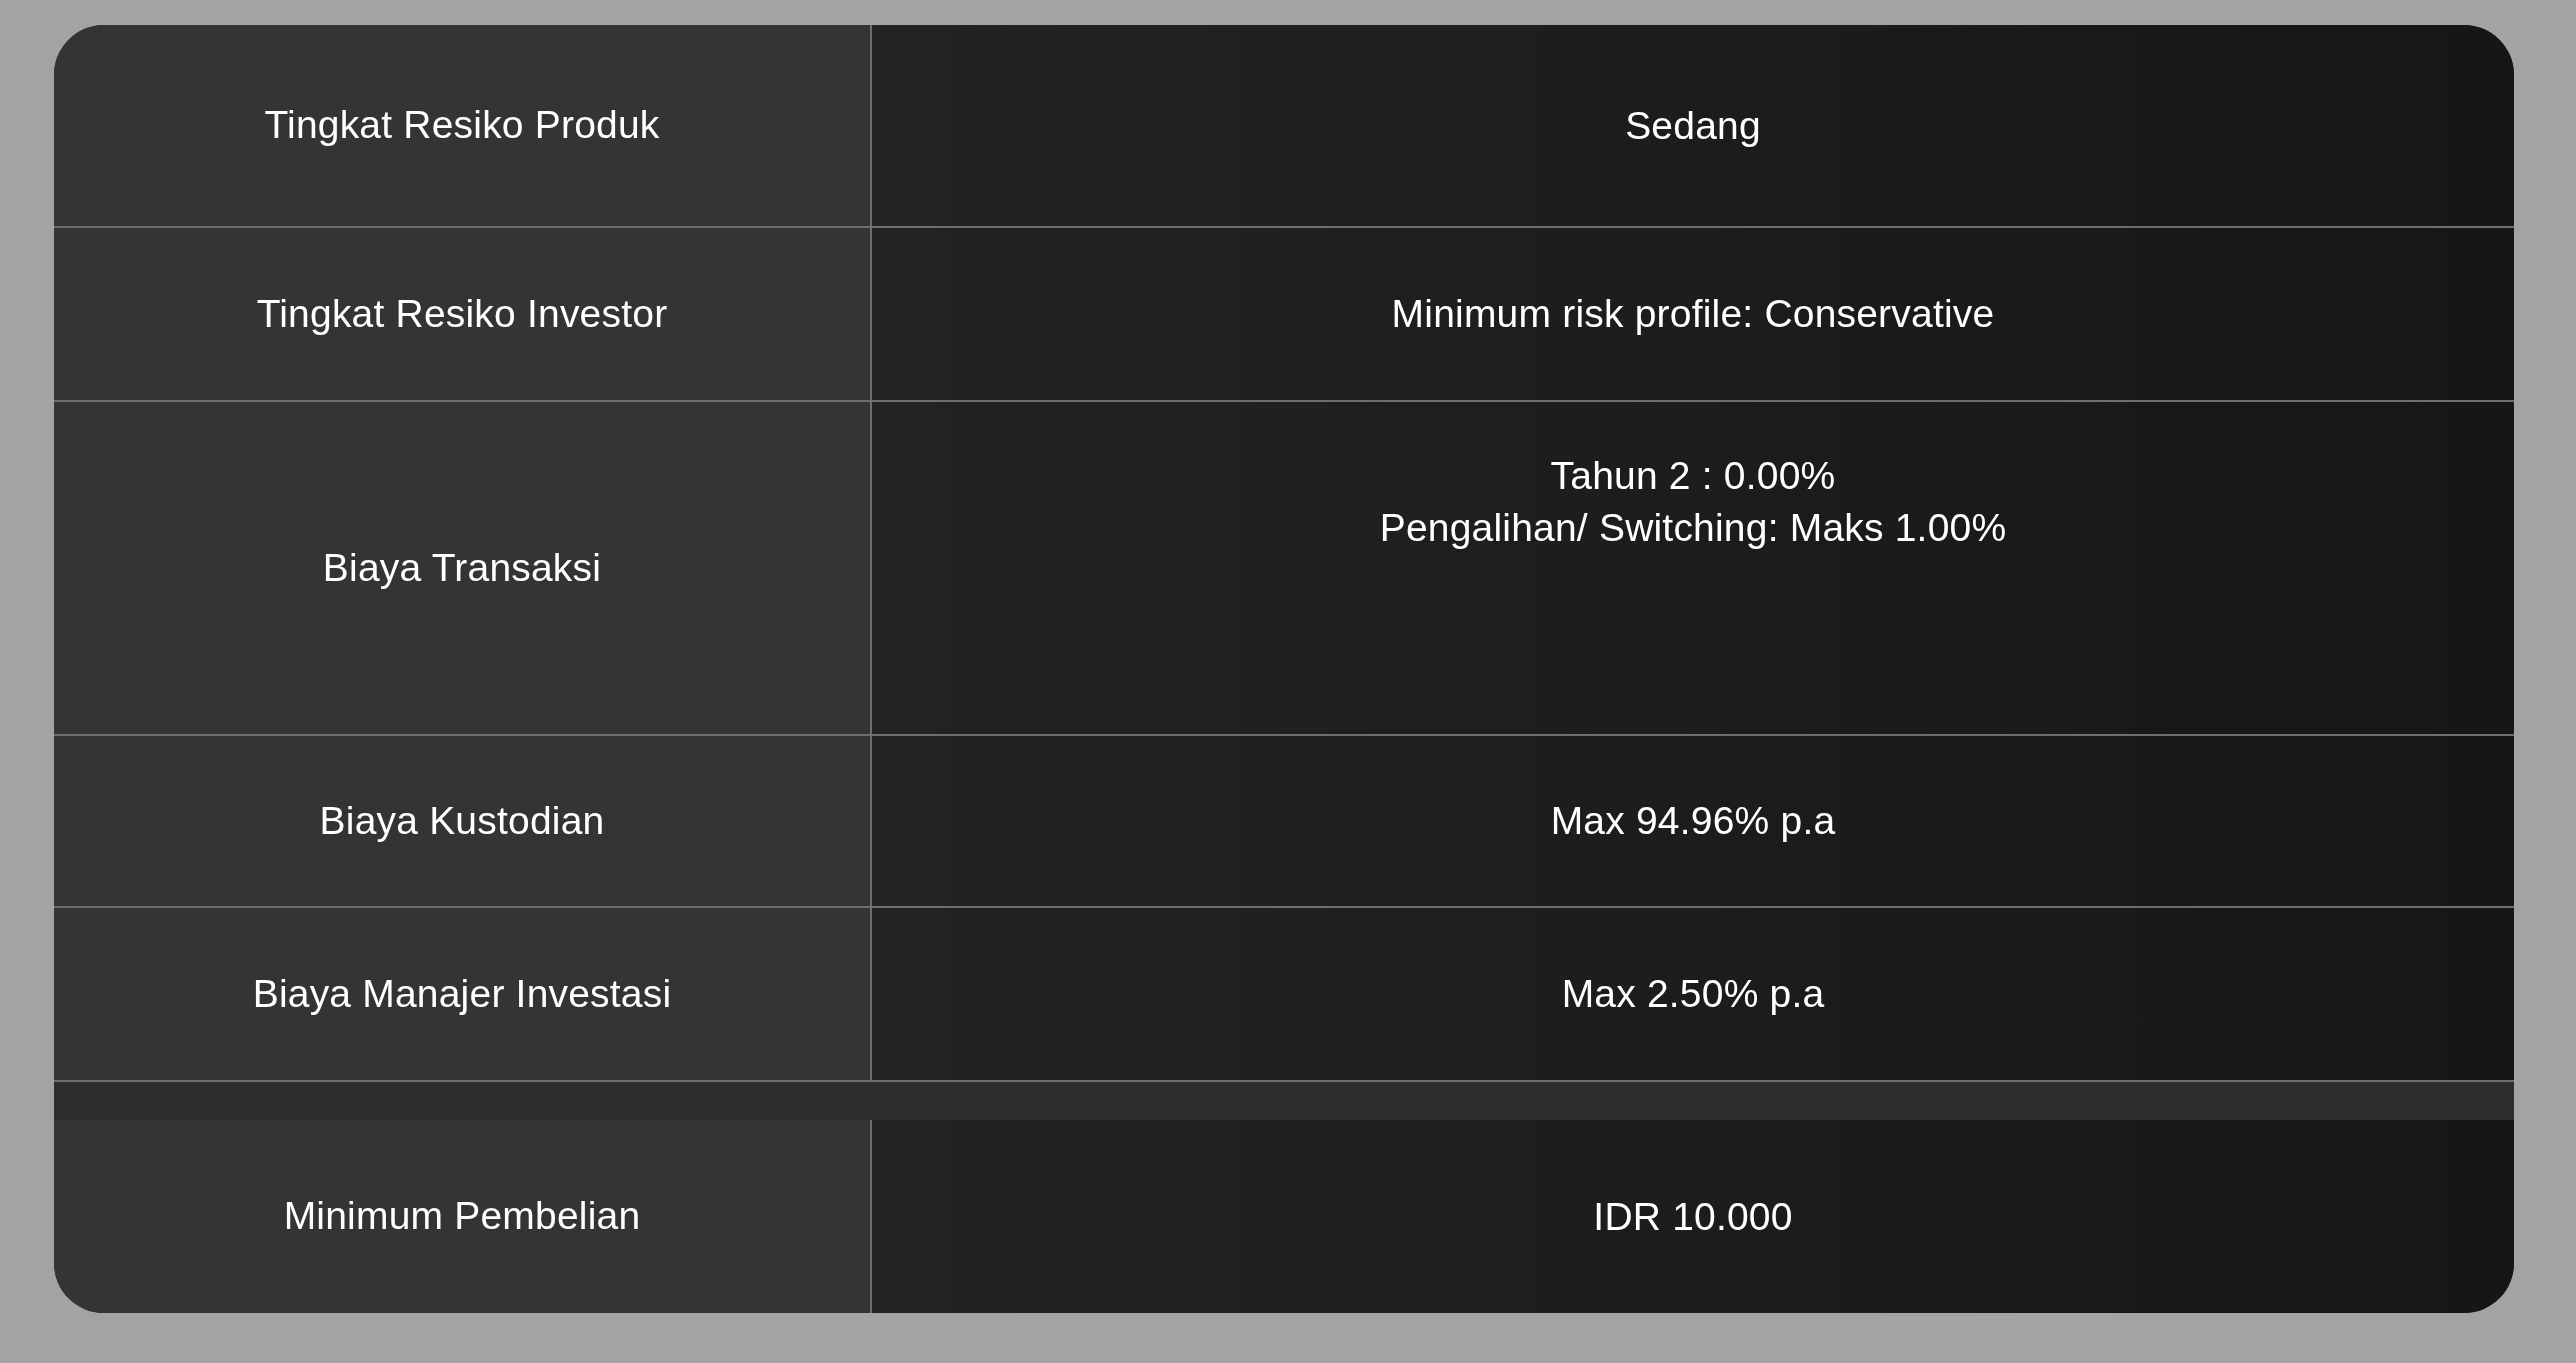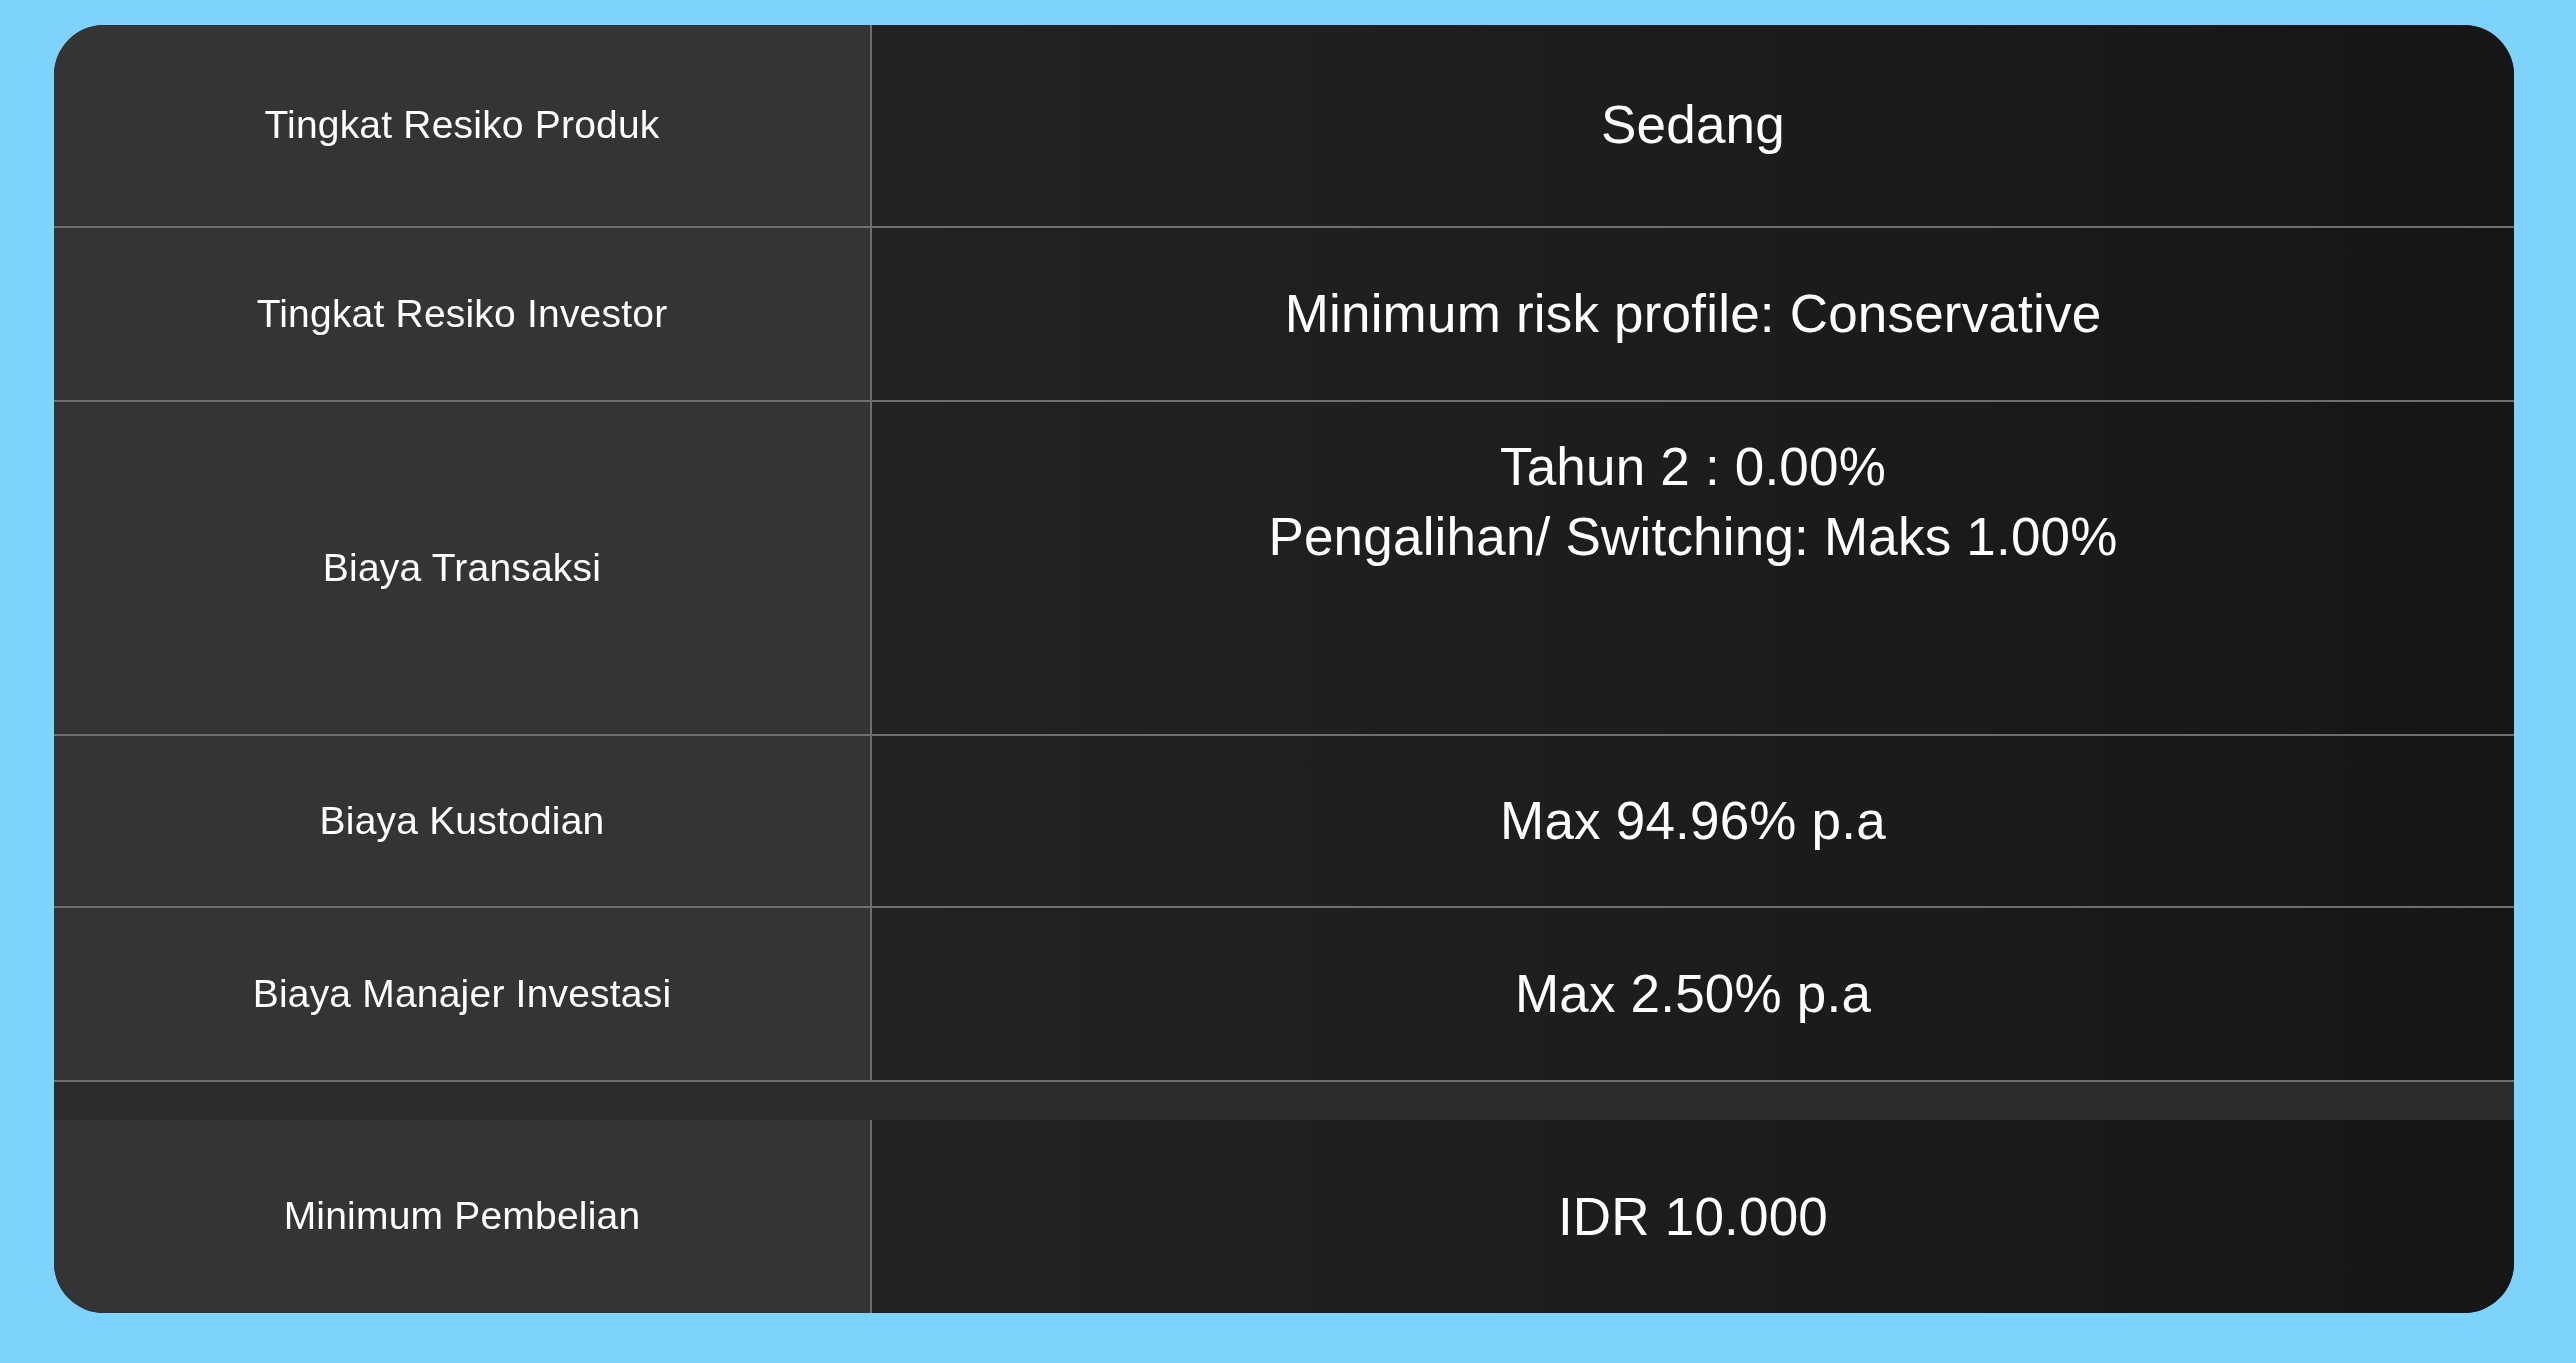--- a/index.html
+++ b/index.html
@@ -9,21 +9,21 @@
     height: 1363px;
     background: #000000;
     font-family: "Liberation Sans", sans-serif;
     overflow: hidden;
   }
 
   .page {
     position: relative;
     width: 2576px;
     height: 1363px;
-    background: #7dd3fc;
+    background: #a3a3a3;
     display: flex;
     align-items: flex-start;
     justify-content: flex-start;
   }
 
   
   .card {
     position: absolute;
     left: 54px;
     top: 25px;
@@ -63,21 +63,21 @@
   }
 
   .cell-value {
     flex: 1 1 auto;
     background: linear-gradient(90deg, #232323 0%, #1d1d1d 45%, #161616 100%);
     color: #ffffff;
     display: flex;
     flex-direction: column;
     align-items: stretch;
     justify-content: center;
-    font-size: 53px;
+    font-size: 39px;
     font-weight: 400;
     letter-spacing: 0.2px;
   }
 
   .value-text {
     width: 100%;
     display: flex;
     align-items: center;
     justify-content: center;
     text-align: center;

